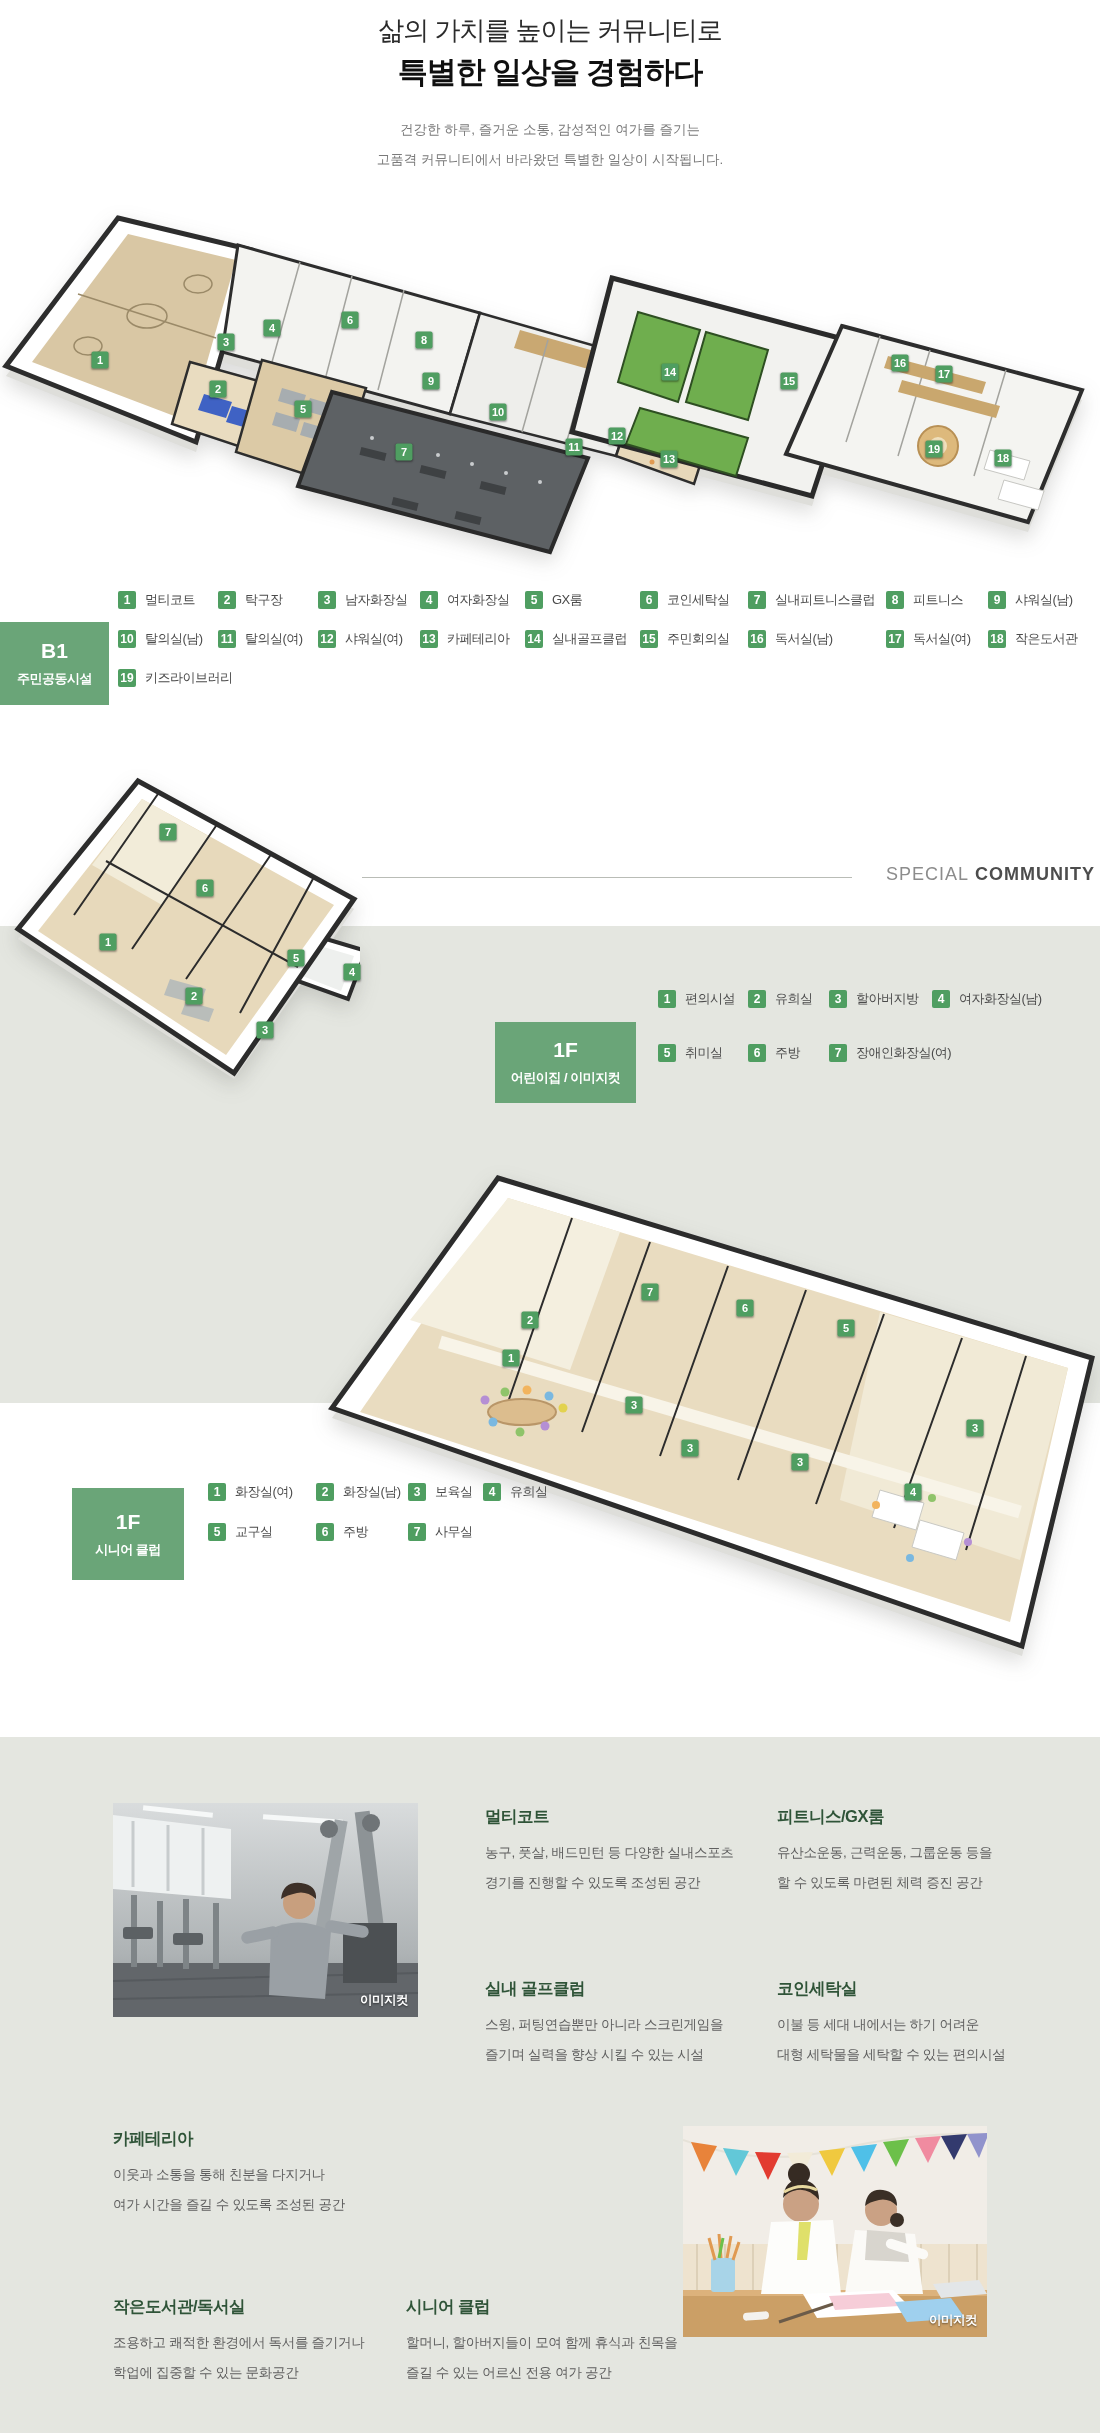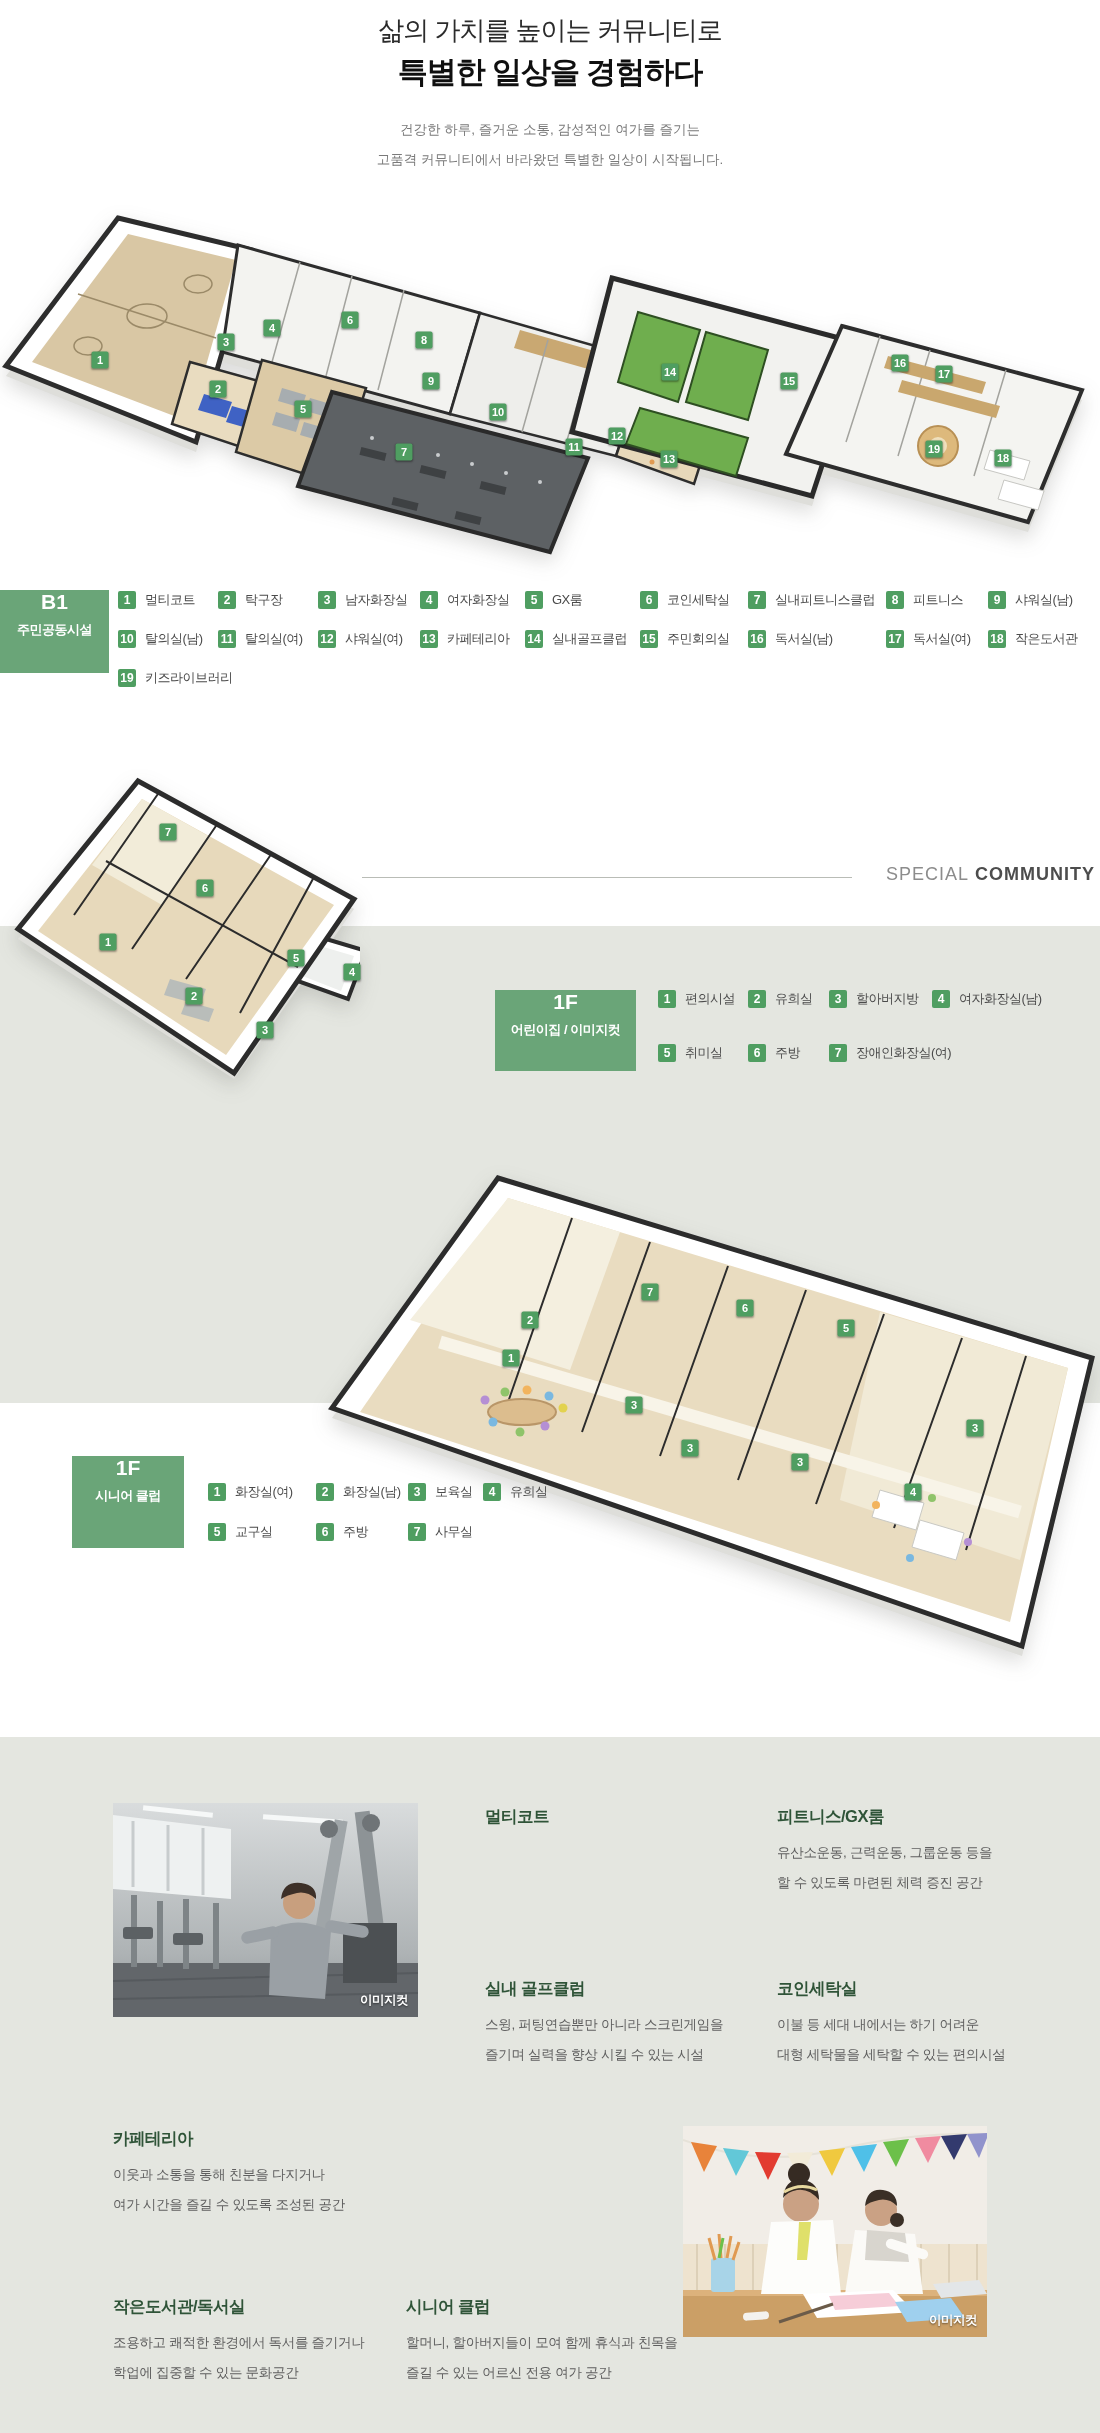--- a/index.html
+++ b/index.html
@@ -11,22 +11,22 @@
   .hero-t1{margin:0;padding-top:13px;font-size:26px;font-weight:400;color:#2b2b2b;letter-spacing:-1px;}
   .hero-t2{margin:4px 0 12px 0;font-size:30px;font-weight:800;color:#0f0f0f;letter-spacing:-1px;}
   .hero-s{margin:0;font-size:13.5px;color:#7a7a7a;line-height:30px;}
   .hero-sub{margin-top:22px;}
   
   .plan{position:absolute;pointer-events:none;filter:drop-shadow(0 8px 10px rgba(60,60,55,.18));}
   .marker{position:absolute;width:17px;height:17px;line-height:17px;text-align:center;
           background:var(--badge,#4f9e61);color:#fff;font-size:11px;font-weight:700;border-radius:2px;
           transform:translate(-50%,-50%);box-shadow:0 1px 2px rgba(0,0,0,.35);}
   
-  .legend-box{position:absolute;display:flex;flex-direction:column;align-items:center;
-              background:var(--accent,#6aa578);color:#fff;gap:7px;}
+  .legend-box{position:absolute;display:flex;flex-direction:column;align-items:center;justify-content:center;
+              background:var(--accent,#6aa578);color:#fff;gap:7px;margin-top:32px;}
   .legend-box .floor{font-size:21px;font-weight:700;letter-spacing:0;}
   .legend-box .name{font-size:13px;font-weight:600;letter-spacing:-0.5px;}
   .legend-item{position:absolute;display:flex;align-items:center;gap:9px;white-space:nowrap;}
   .legend-item .badge{width:18px;height:18px;line-height:18px;text-align:center;background:var(--badge,#4f9e61);
                       color:#fff;font-size:12px;font-weight:700;border-radius:2px;flex:0 0 18px;}
   .legend-item .lbl{font-size:13px;color:#4b4b4b;letter-spacing:-0.5px;}
   
   .divider-line{position:absolute;height:0;border-top:1px solid #b9bcb6;}
   .special{position:absolute;font-size:18px;letter-spacing:1px;white-space:nowrap;}
   .special .lt{font-weight:300;color:#8c8c8c;}
@@ -465,20 +465,24 @@
     <div class="marker" style="left: 650px; top: 1292px;">7</div>
     <div class="marker" style="left: 745px; top: 1308px;">6</div>
     <div class="marker" style="left: 634px; top: 1405px;">3</div>
     <div class="marker" style="left: 846px; top: 1328px;">5</div>
     <div class="marker" style="left: 690px; top: 1448px;">3</div>
     <div class="marker" style="left: 800px; top: 1462px;">3</div>
     <div class="marker" style="left: 975px; top: 1428px;">3</div>
     <div class="marker" style="left: 913px; top: 1492px;">4</div>
     <div class="feature" style="left: 485px; top: 1806px;">
       <h3>멀티코트</h3>
+      <div class="body">
+        <div>농구, 풋살, 배드민턴 등 다양한 실내스포츠</div>
+        <div>경기를 진행할 수 있도록 조성된 공간</div>
+      </div>
     </div>
     <div class="feature" style="left: 485px; top: 1978px;">
       <h3>실내 골프클럽</h3>
       <div class="body">
         <div>스윙, 퍼팅연습뿐만 아니라 스크린게임을</div>
         <div>즐기며 실력을 향상 시킬 수 있는 시설</div>
       </div>
     </div>
     <div class="feature" style="left: 777px; top: 1806px;">
       <h3>피트니스/GX룸</h3>

